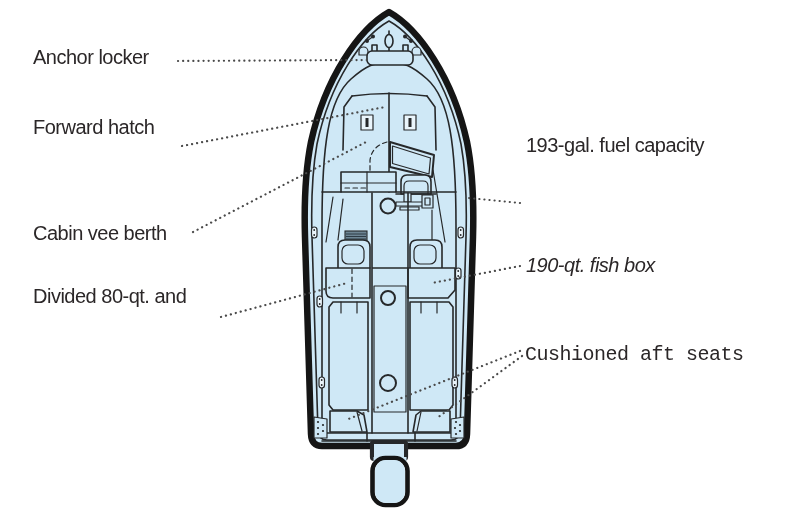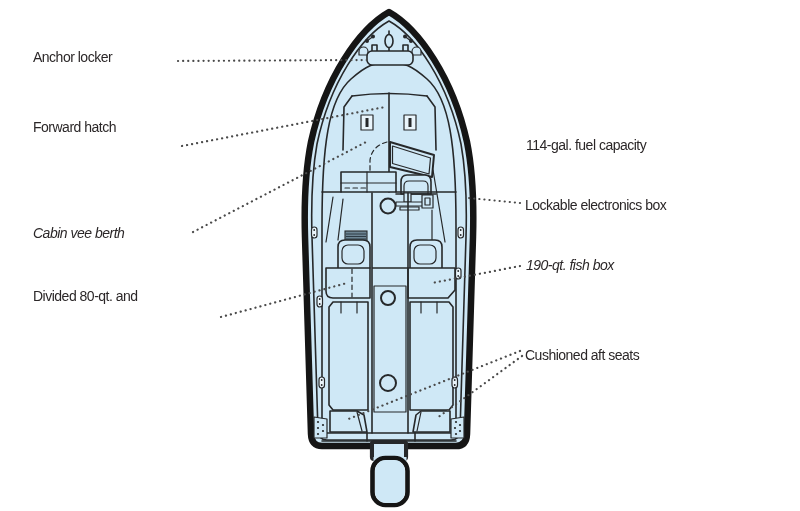--- a/index.html
+++ b/index.html
@@ -29,32 +29,32 @@
   .no-fill{fill:none;}
   .dash{stroke-dasharray:4.5 3.5;}
   .dot-fill{fill:var(--line);}
   .vent{fill:var(--vent-fill);stroke:var(--line);stroke-width:1.1;}
   .vent-stripe{stroke:#2e3c46;stroke-width:1;}
   .leader{fill:none;stroke:var(--leader);stroke-width:2.2;stroke-dasharray:0.1 5;stroke-linecap:round;}
 
   
   .lbl{
     position:absolute;white-space:nowrap;
-    font-size:14px;line-height:30px;letter-spacing:-0.5px;
+    font-size:20px;line-height:30px;letter-spacing:-0.5px;
     color:var(--text);
   }
   .lbl-anchor{left:33px;top:42px;}
   .lbl-fwd-hatch{left:33px;top:112px;}
-  .lbl-vee-berth{left:33px;top:218px;font-style:italic;}
+  .lbl-vee-berth{left:33px;top:218px;}
   .lbl-divided{left:33px;top:281px;line-height:31px;text-align:center;}
   .lbl-cockpit{left:526px;top:42px;}
   .lbl-fuel{left:526px;top:130px;}
   .lbl-electronics{left:525px;top:190px;}
   .lbl-190{left:526px;top:250px;font-style:italic;}
-  .lbl-aft-seats{left:525px;top:340px;}
+  .lbl-aft-seats{left:525px;top:340px;font-family:Liberation Mono, monospace;}
 </style>
 </head>
 <body>
 
 <div class="stage">
 
   <svg class="plan-svg" viewBox="0 0 800 511" aria-hidden="true">
 
     <g>
       <path class="hull-outer" d="M 389 12 C 359 29, 325 78, 311 142 C 305 172, 304 202, 305 237 L 311 434 Q 311.5 446, 322 446 L 456 446 Q 466.5 446, 467 434 L 473 237 C 474 202, 473 172, 467 142 C 453 78, 419 29, 389 12 Z"></path>
@@ -250,18 +250,17 @@
       <path class="leader" d="M 522 356 L 437 418"></path>
     </g>
   </svg>
 
   <div class="lbl lbl-anchor">Anchor locker</div>
   <div class="lbl lbl-fwd-hatch">Forward hatch</div>
   <div class="lbl lbl-vee-berth">Cabin vee berth</div>
   <div class="lbl lbl-divided">
     <div>Divided 80-qt. and</div>
   </div>
-  <div class="lbl lbl-fuel">114-gal. fuel capacity</div>
-  <div class="lbl lbl-electronics">Lockable electronics box</div>
+  <div class="lbl lbl-fuel">193-gal. fuel capacity</div>
   <div class="lbl lbl-190">190-qt. fish box</div>
   <div class="lbl lbl-aft-seats">Cushioned aft seats</div>
 
 </div>
 
 </body></html>

